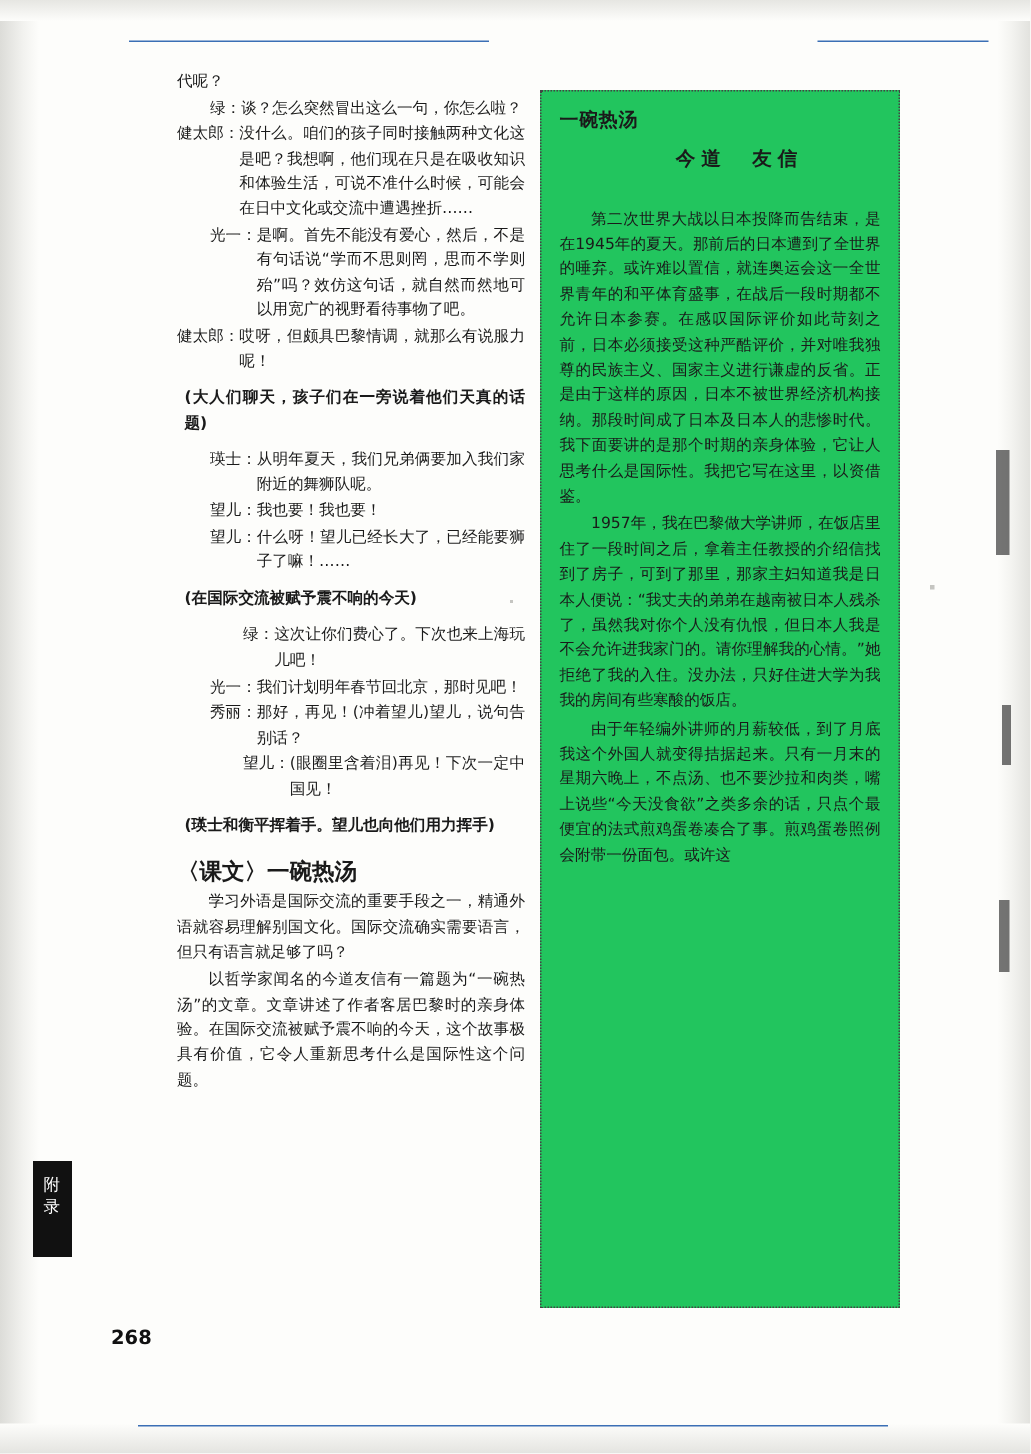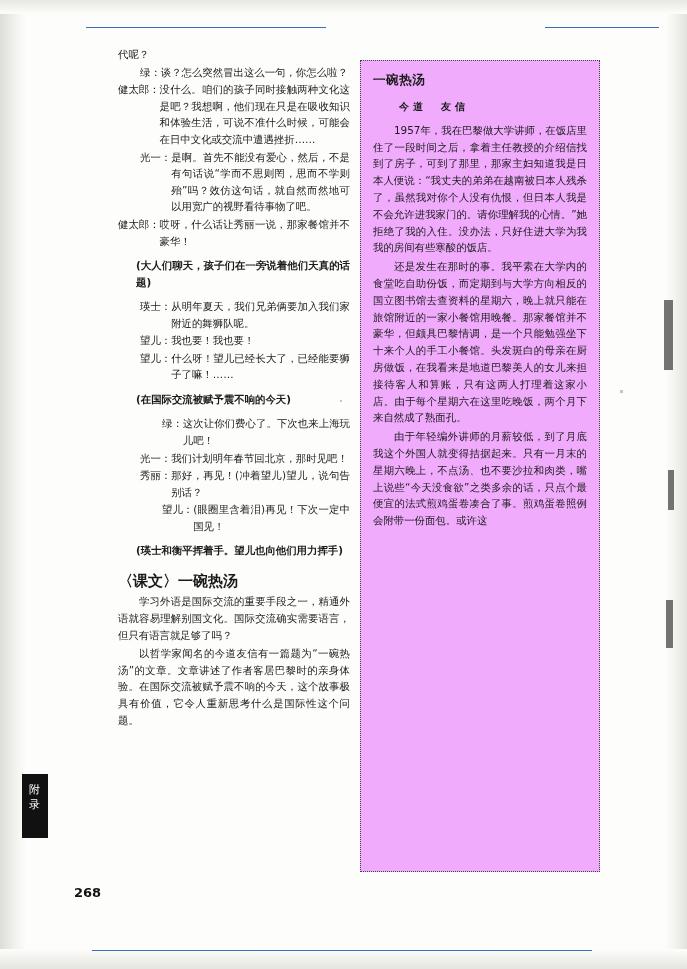--- a/index.html
+++ b/index.html
@@ -98,34 +98,35 @@
     top: 60px;
     width: 240px;
     height: 812px;
     border: 1px dotted #444;
     padding: 10px 12px 6px 12px;
     box-sizing: border-box;
     font-size: 10.4px;
     line-height: 16.8px;
     color: #1a1a1a;
     text-align: justify;
-    background: #f0abfc;
+    background: #22c55e;
   }
   .box-title {
     font-size: 12.6px;
     font-weight: bold;
     line-height: 18px;
     margin-bottom: 10px;
     letter-spacing: .5px;
   }
   .box-author {
-    font-size: 10px;
+    text-align: center;
+    font-size: 13px;
     font-weight: bold;
     letter-spacing: 4px;
-    margin: 4px 0 6px 26px;
+    margin: 4px 0 22px 26px;
   }
   .para {
     margin: 0 0 2px 0;
     text-indent: 21px;
   }
 
   
   .dlg {
     display: flex;
     margin-bottom: 1px;
@@ -140,21 +141,21 @@
     text-align: justify;
   }
   .dlg.indent1 .spk { margin-left: 22px; }
   .dlg.indent2 .spk { margin-left: 44px; }
   .line {
     margin-bottom: 1px;
   }
   .stage {
     font-weight: bold;
     font-style: normal;
-    margin: 8px 0 8px 18px;
+    margin: 8px 0 8px 5px;
     line-height: 16.4px;
   }
 
   .section-head {
     font-weight: bold;
     font-size: 15px;
     margin: 14px 0 4px 0;
   }
 
   
@@ -214,21 +215,21 @@
         <div class="dlg">
           <span class="spk">健太郎：</span>
           <span class="txt">没什么。咱们的孩子同时接触两种文化这是吧？我想啊，他们现在只是在吸收知识和体验生活，可说不准什么时候，可能会在日中文化或交流中遭遇挫折……</span>
         </div>
         <div class="dlg indent1">
           <span class="spk">光一：</span>
           <span class="txt">是啊。首先不能没有爱心，然后，不是有句话说“学而不思则罔，思而不学则殆”吗？效仿这句话，就自然而然地可以用宽广的视野看待事物了吧。</span>
         </div>
         <div class="dlg">
           <span class="spk">健太郎：</span>
-          <span class="txt">哎呀，什么话让秀丽一说，那家餐馆并不豪华！</span>
+          <span class="txt">哎呀，但颇具巴黎情调，就那么有说服力呢！</span>
         </div>
         <div class="stage">(大人们聊天，孩子们在一旁说着他们天真的话题)</div>
         <div class="dlg indent1">
           <span class="spk">瑛士：</span>
           <span class="txt">从明年夏天，我们兄弟俩要加入我们家附近的舞狮队呢。</span>
         </div>
         <div class="dlg indent1">
           <span class="spk">望儿：</span>
           <span class="txt">我也要！我也要！</span>
         </div>
@@ -259,22 +260,22 @@
     <div id="left-section-paras">
         <p class="para">学习外语是国际交流的重要手段之一，精通外语就容易理解别国文化。国际交流确实需要语言，但只有语言就足够了吗？</p>
         <p class="para">以哲学家闻名的今道友信有一篇题为“一碗热汤”的文章。文章讲述了作者客居巴黎时的亲身体验。在国际交流被赋予震不响的今天，这个故事极具有价值，它令人重新思考什么是国际性这个问题。</p>
       </div>
   </div>
 
   <div class="col-right">
     <div class="box-title">一碗热汤</div>
     <div class="box-author">今道　友信</div>
     <div id="right-paras">
+        <p class="para">第二次世界大战以日本投降而告结束，是在1945年的夏天。那前后的日本遭到了全世界的唾弃。或许难以置信，就连奥运会这一全世界青年的和平体育盛事，在战后一段时期都不允许日本参赛。在感叹国际评价如此苛刻之前，日本必须接受这种严酷评价，并对唯我独尊的民族主义、国家主义进行谦虚的反省。正是由于这样的原因，日本不被世界经济机构接纳。那段时间成了日本及日本人的悲惨时代。我下面要讲的是那个时期的亲身体验，它让人思考什么是国际性。我把它写在这里，以资借鉴。</p>
         <p class="para">1957年，我在巴黎做大学讲师，在饭店里住了一段时间之后，拿着主任教授的介绍信找到了房子，可到了那里，那家主妇知道我是日本人便说：“我丈夫的弟弟在越南被日本人残杀了，虽然我对你个人没有仇恨，但日本人我是不会允许进我家门的。请你理解我的心情。”她拒绝了我的入住。没办法，只好住进大学为我我的房间有些寒酸的饭店。</p>
-        <p class="para">还是发生在那时的事。我平素在大学内的食堂吃自助份饭，而定期到与大学方向相反的国立图书馆去查资料的星期六，晚上就只能在旅馆附近的一家小餐馆用晚餐。那家餐馆并不豪华，但颇具巴黎情调，是一个只能勉强坐下十来个人的手工小餐馆。头发斑白的母亲在厨房做饭，在我看来是地道巴黎美人的女儿来担接待客人和算账，只有这两人打理着这家小店。由于每个星期六在这里吃晚饭，两个月下来自然成了熟面孔。</p>
         <p class="para">由于年轻编外讲师的月薪较低，到了月底我这个外国人就变得拮据起来。只有一月末的星期六晚上，不点汤、也不要沙拉和肉类，嘴上说些“今天没食欲”之类多余的话，只点个最便宜的法式煎鸡蛋卷凑合了事。煎鸡蛋卷照例会附带一份面包。或许这</p>
       </div>
   </div>
 
   <div class="side-tab">
     <span>附</span>
     <span>录</span>
   </div>
 
   <div class="page-number">268</div>

